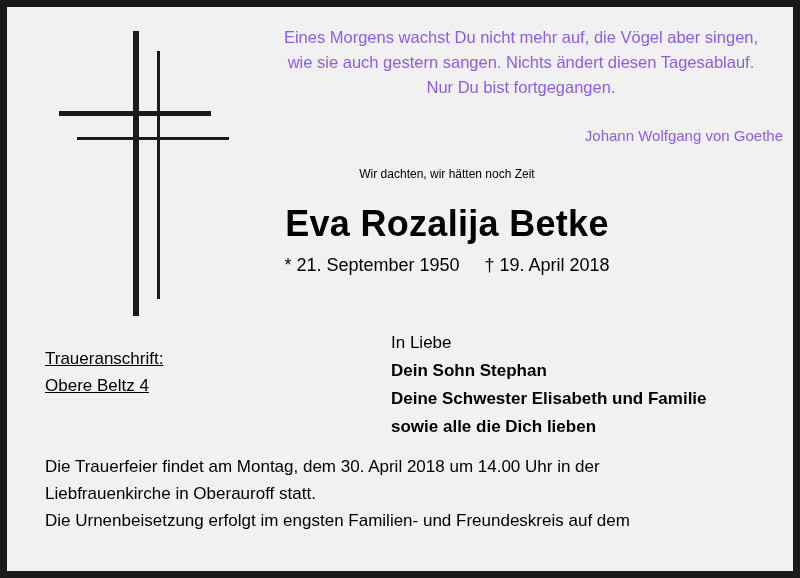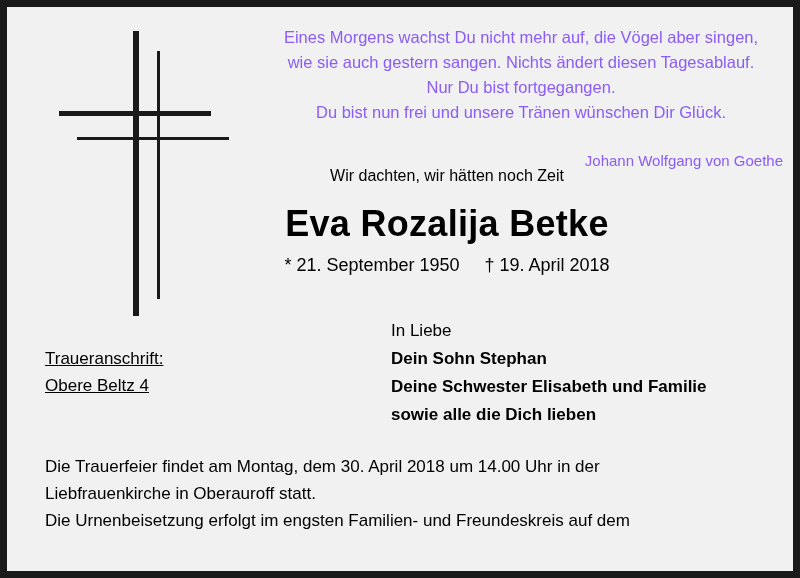--- a/index.html
+++ b/index.html
@@ -79,21 +79,21 @@
     font-size: 15px;
     padding-right: 2px;
   }
   
   .intro-line {
     position: absolute;
     left: 230px;
     top: 160px;
     width: 420px;
     text-align: center;
-    font-size: 16px;
+    font-size: 12px;
   }
   .deceased-name {
     position: absolute;
     left: 200px;
     top: 196px;
     width: 480px;
     text-align: center;
     font-size: 36px;
     font-weight: bold;
     letter-spacing: 0.3px;
@@ -113,21 +113,21 @@
     left: 38px;
     top: 338px;
     font-size: 17px;
     line-height: 27px;
     text-decoration: underline;
   }
   
   .family-block {
     position: absolute;
     left: 384px;
-    top: 310px;
+    top: 322px;
     font-size: 17px;
     line-height: 28px;
   }
   .family-block .lead {
     font-weight: normal;
   }
   .family-block .bold {
     font-weight: bold;
   }
   
@@ -149,21 +149,20 @@
     <div class="cross-v-thick"></div>
     <div class="cross-h-thick"></div>
     <div class="cross-v-thin"></div>
     <div class="cross-h-thin"></div>
   </div>
 
   <div class="poem">
     <div>Eines Morgens wachst Du nicht mehr auf, die Vögel aber singen,</div>
     <div>wie sie auch gestern sangen. Nichts ändert diesen Tagesablauf.</div>
     <div>Nur Du bist fortgegangen.</div>
-    <div>Du bist nun frei und unsere Tränen wünschen Dir Glück.</div>
     <div class="poem-author">Johann Wolfgang von Goethe</div>
   </div>
 
   <div class="intro-line">Wir dachten, wir hätten noch Zeit</div>
 
   <div class="deceased-name">Eva Rozalija Betke</div>
 
   <div class="life-dates">* 21. September 1950     † 19. April 2018</div>
 
   <div class="address-block">

